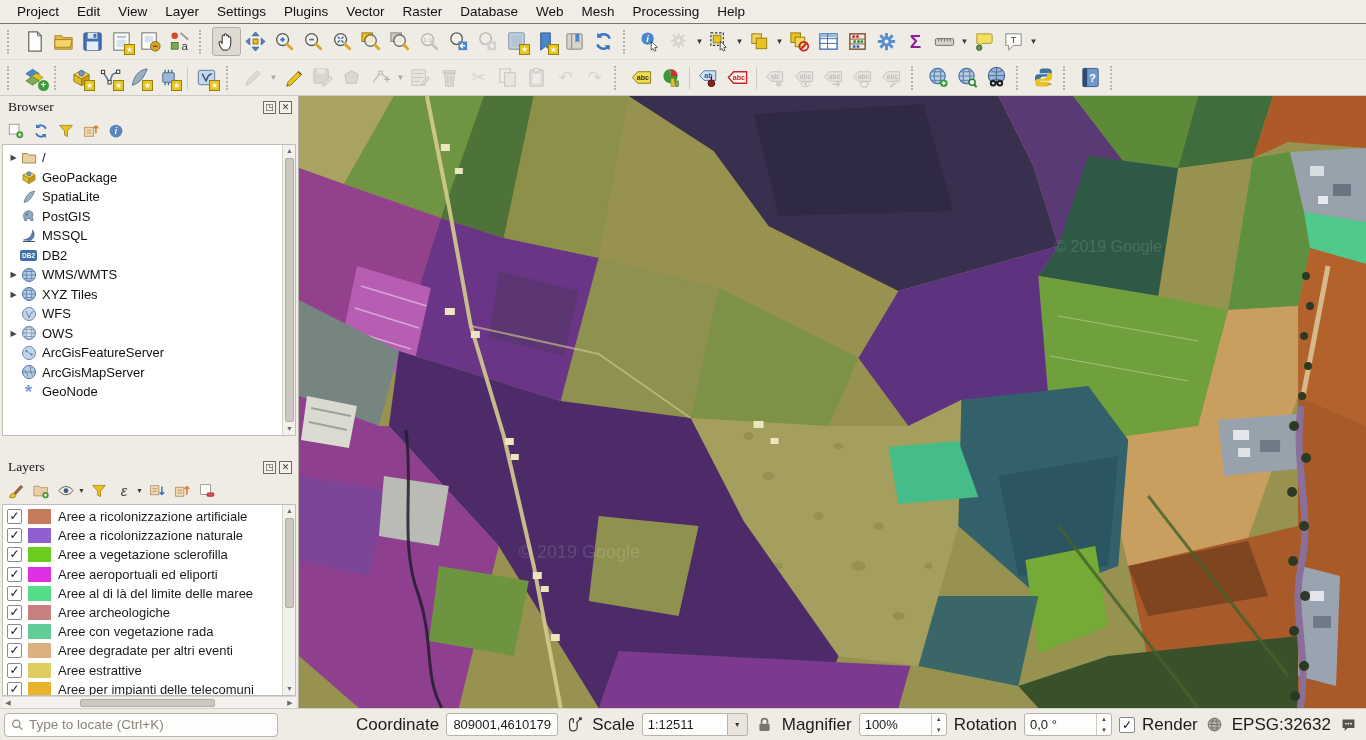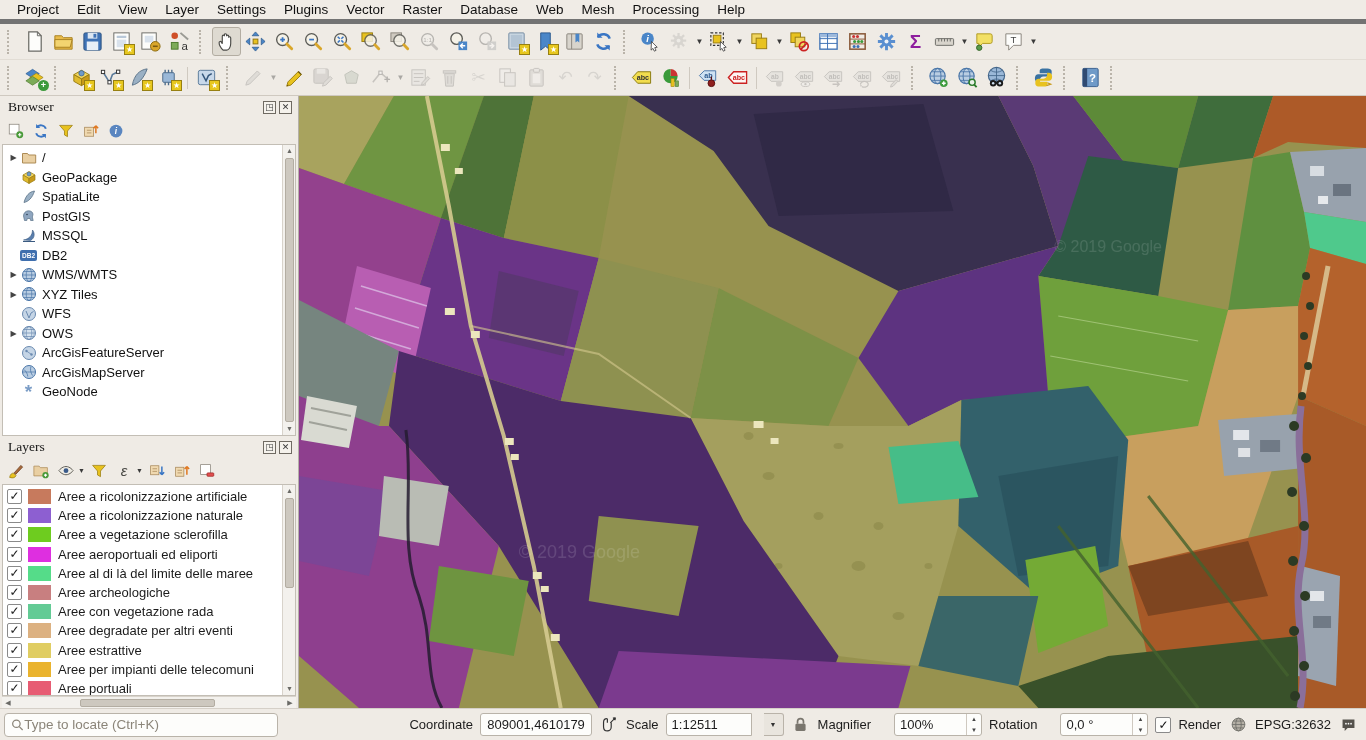--- a/index.html
+++ b/index.html
@@ -1,21 +1,21 @@
 <!DOCTYPE html>
 <html><head>
 <meta charset="utf-8">
 <style>
 * { box-sizing: border-box; margin:0; padding:0; }
 html,body { width:1366px; height:740px; overflow:hidden; }
 body { font-family:"Liberation Sans",sans-serif; background:#efebe5; color:#1c1c1c; font-size:13px; }
 .window { position:relative; width:1366px; height:740px; background:#efebe5; }
 
 
-.menubar { position:absolute; left:0; top:0; right:0; height:24px; display:flex; align-items:center; padding-left:8px; background:#f0ece6; border-bottom:5px solid #737373; }
+.menubar { position:absolute; left:0; top:0; right:0; height:24px; display:flex; align-items:center; padding-left:8px; background:#f0ece6; border-bottom:1px solid #737373; }
 .menu-item { padding:2px 9px; font-size:13.5px; color:#111; cursor:default; }
 
 
 .toolbar { position:absolute; left:0; right:0; display:flex; align-items:center; padding:0 2px; background:#efebe5; }
 .tb1 { top:24px; height:36px; border-bottom:1px solid #e2ddd5; }
 .tb2 { top:60px; height:36px; border-bottom:1px solid #cfc9c0; }
 .sep { width:9px; height:24px; flex:none; border-left:2px dotted #bab4aa; margin:0 4px 0 5px; }
 .thin-sep { width:1px; height:22px; flex:none; background:#cfc9c0; margin:0 4px; }
 .tbtn { width:29px; height:29px; flex:none; border-radius:3px; display:flex; align-items:center; justify-content:center; position:relative; }
 .tbtn svg { width:23px; height:23px; display:block; }
@@ -34,21 +34,21 @@
 .panel-header { height:22px; display:flex; align-items:center; padding:0 4px 0 6px; font-size:13.5px; color:#151515;font-family:Liberation Serif, serif; }
 .ph-btns { margin-left:auto; display:flex; gap:3px; }
 .ph-btn { width:13px; height:13px; border:1px solid #6f6a62; background:#f5f2ec; font-size:9px; line-height:11px; text-align:center; color:#3a3a3a; }
 .panel-toolbar { height:25px; display:flex; align-items:center; gap:3px; padding-left:3px; }
 .ptbtn { width:22px; height:22px; display:flex; align-items:center; justify-content:center; position:relative; }
 .ptbtn svg { width:18px; height:18px; }
 .pcaret { font-size:7px; color:#3a3a3a; margin-left:-2px; }
 .list-box { position:absolute; left:0; right:0; background:#ffffff; border:1px solid #c3beb5; }
 .browser-panel { top:0; height:340px; }
 .browser-list { top:48px; bottom:0; overflow:hidden; }
-.layers-panel { top:340px; bottom:0; }
+.layers-panel { top:360px; bottom:0; }
 .layers-list { top:48px; bottom:12px; overflow:hidden; }
 .tree-row { height:19.5px; display:flex; align-items:center; padding-left:4px; }
 .tw { width:13px; flex:none; font-size:8px; color:#444; text-align:center; }
 .ticon { width:17px; height:16px; flex:none; margin-right:5px; display:flex; align-items:center; justify-content:center; }
 .ticon svg { width:16px; height:16px; }
 .tree-label { font-size:13px; color:#111; white-space:nowrap; }
 .db2badge { background:#3f6fae; color:#fff; font-size:6.5px; font-weight:bold; border-radius:2px; padding:2px 2px; }
 .geonode-star { color:#7a9cc6; font-size:19px; font-weight:bold; line-height:10px; }
 
 .layer-row { height:19.2px; display:flex; align-items:center; padding-left:2px; }
@@ -61,26 +61,26 @@
 .sb-h { position:absolute; left:0; right:0; bottom:0; height:12px; background:#f3f1ed; border-top:1px solid #d8d3cb; }
 .sb-arrow { position:absolute; width:13px; height:12px; font-size:7px; color:#6a6a66; text-align:center; line-height:12px; }
 .sb-thumb { position:absolute; background:#cdc8bf; border:1px solid #b3ada2; border-radius:2px; }
 
 
 .map { position:absolute; left:298px; right:0; top:96px; bottom:32px; background:#97924f; border-left:1px solid #b5b0a8; }
 .map svg { width:100%; height:100%; display:block; }
 
 
 .statusbar { position:absolute; left:0; right:0; bottom:0; height:32px; background:#efebe5; border-top:1px solid #d5d0c8; display:flex; align-items:center; padding:0 8px 0 4px; gap:7px; }
-.locate { width:274px; height:24px; background:#fdfdfb; border:1px solid #b9b3a9; border-radius:4px; display:flex; align-items:center; padding:0 6px; flex:none; }
+.locate { width:274px; height:24px; background:#fdfdfb; border:1px solid #b9b3a9; border-radius:4px; display:flex; align-items:center; padding:0 6px; gap:5px; flex:none; }
 .locate input { border:none; outline:none; background:transparent; font-family:"Liberation Sans",sans-serif; font-size:13.5px; color:#111; width:100%; }
 .locate input::placeholder { color:#8b8579; }
-.sb-label { font-size:13px; color:#1c1c1c; white-space:nowrap; }
+.sb-label { font-size:17px; color:#1c1c1c; white-space:nowrap; }
 .sb-field { height:23px; background:#fdfdfb; border:1px solid #b9b3a9; border-radius:3px; display:flex; align-items:center; justify-content:center; font-size:13px; padding:0 5px; }
-.spin { position:relative; padding-right:32px; justify-content:flex-start;margin-left:16px; }
+.spin { position:relative; padding-right:32px; justify-content:flex-start; }
 .spin-btns { position:absolute; right:0; top:0; bottom:0; width:15px; border-left:1px solid #cfc9c0; display:flex; flex-direction:column; }
 .spin-btns span { flex:1; font-size:6px; line-height:10px; text-align:center; color:#444; }
 .combo-btn { width:20px; height:23px; border:1px solid #b9b3a9; border-left:none; border-radius:0 3px 3px 0; background:#e9e5de; font-size:7px; color:#333; display:flex; align-items:center; justify-content:center; }
 .rcheck { width:16px; height:16px; background:#fdfdfb; border:1px solid #8a8a8a; border-radius:2px; font-size:12px; line-height:14px; text-align:center; color:#111; }
 .sb-spacer { flex:1; }
 .sicon { width:20px; height:20px; display:flex; align-items:center; justify-content:center; flex:none; }
 .sicon svg { width:17px; height:17px; }
 </style>
 </head>
 <body>
@@ -1042,21 +1042,21 @@
     <span class="sb-label">Coordinate</span>
     <div class="sb-field" style="width:112px;">809001,4610179</div>
     <span class="sicon">
         <svg viewBox="0 0 20 20">
           <path d="M7 3c-2.5 0-4 2-4 4.5v5C3 15.5 5 17.5 7.5 17.5S12 15.5 12 13V7.5" fill="#f5f2ec" stroke="#333" stroke-width="1.4"></path>
           <path d="M7.5 3v5" stroke="#333" stroke-width="1.4"></path>
           <path d="M11 8l6-6M17 2l-3 .5M17 2l-.5 3" stroke="#333" stroke-width="1.3" fill="none"></path>
         </svg>
       </span>
     <span class="sb-label">Scale</span>
-    <div style="display:flex;gap:12px;">
+    <div style="display:flex;">
       <div class="sb-field" style="width:86px; border-radius:3px 0 0 3px; justify-content:flex-start;">1:12511</div>
       <div class="combo-btn">▼</div>
     </div>
     <span class="sicon">
         <svg viewBox="0 0 20 20">
           <rect x="4" y="9" width="12" height="8.5" rx="1.5" fill="#7a766e"></rect>
           <path d="M6.5 9V6.5a3.5 3.5 0 0 1 7 0V9" fill="none" stroke="#7a766e" stroke-width="2"></path>
         </svg>
       </span>
     <span class="sb-label">Magnifier</span>

